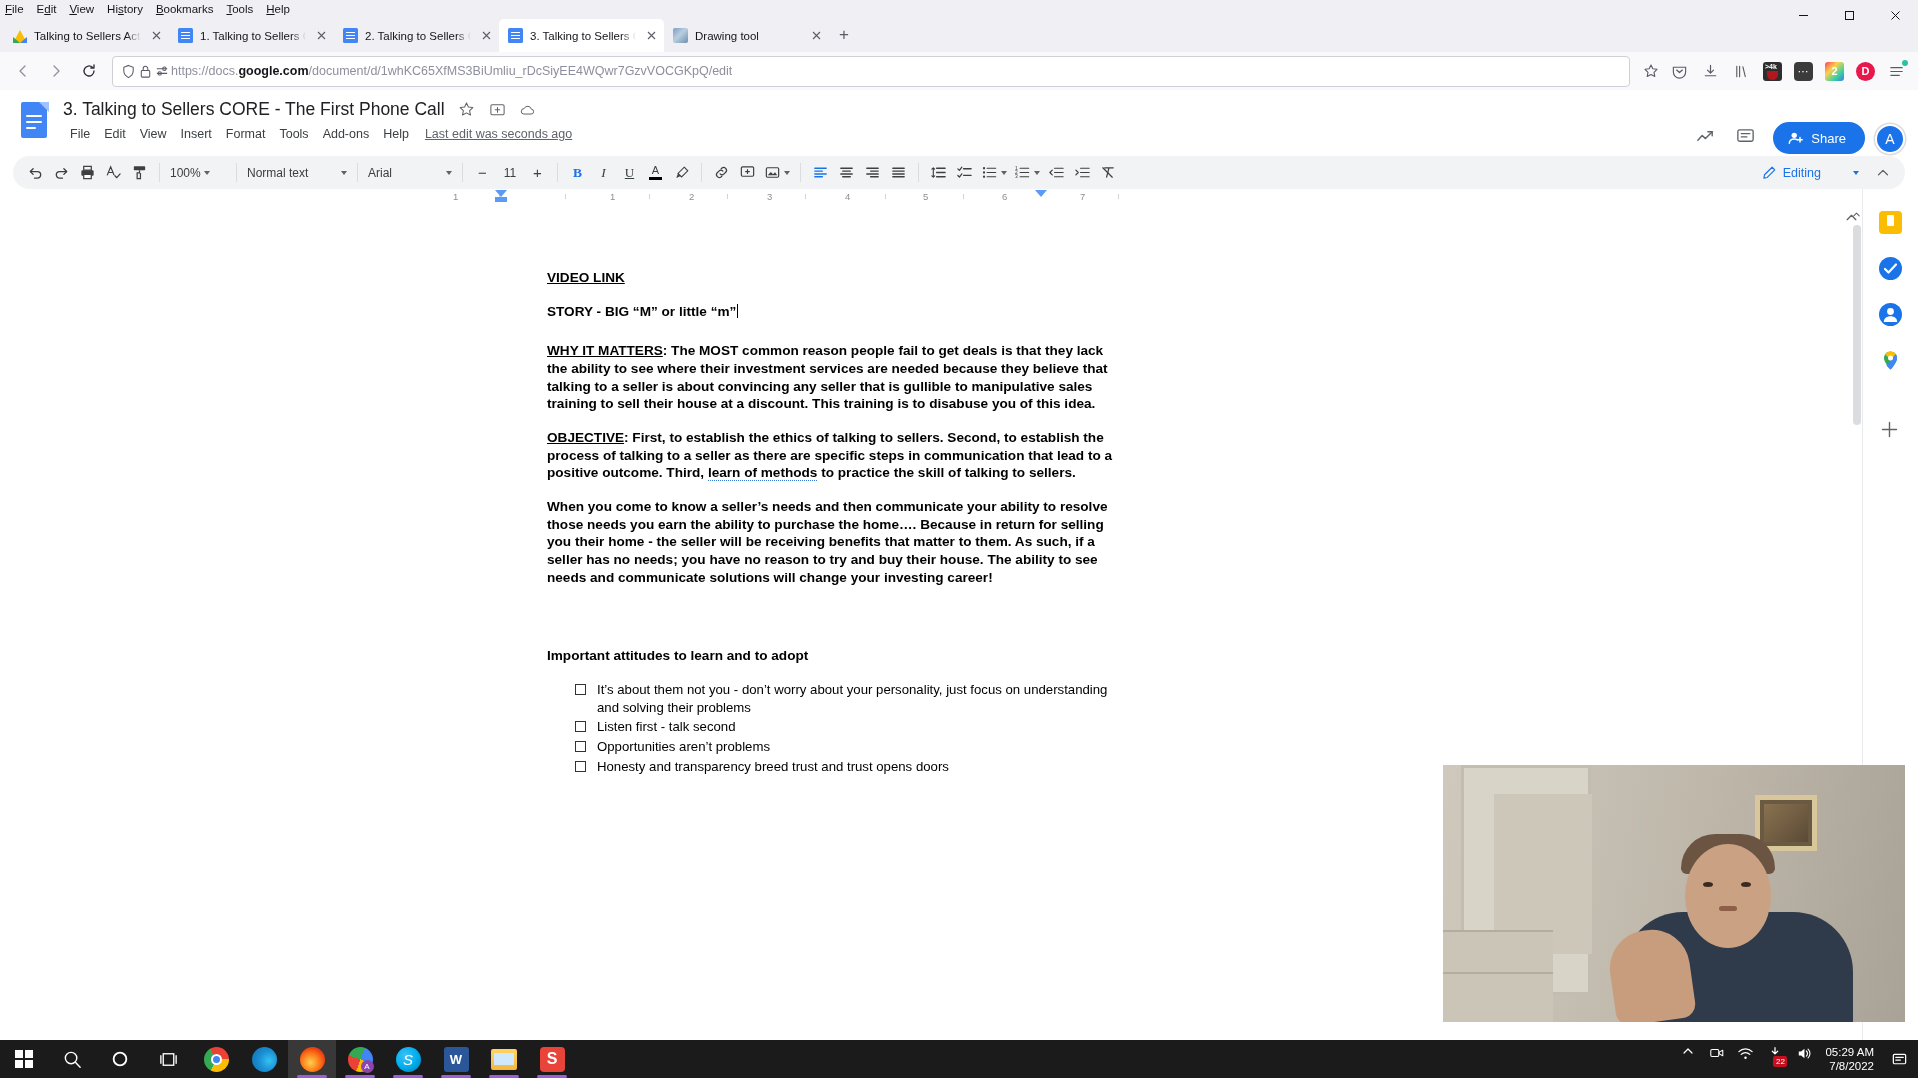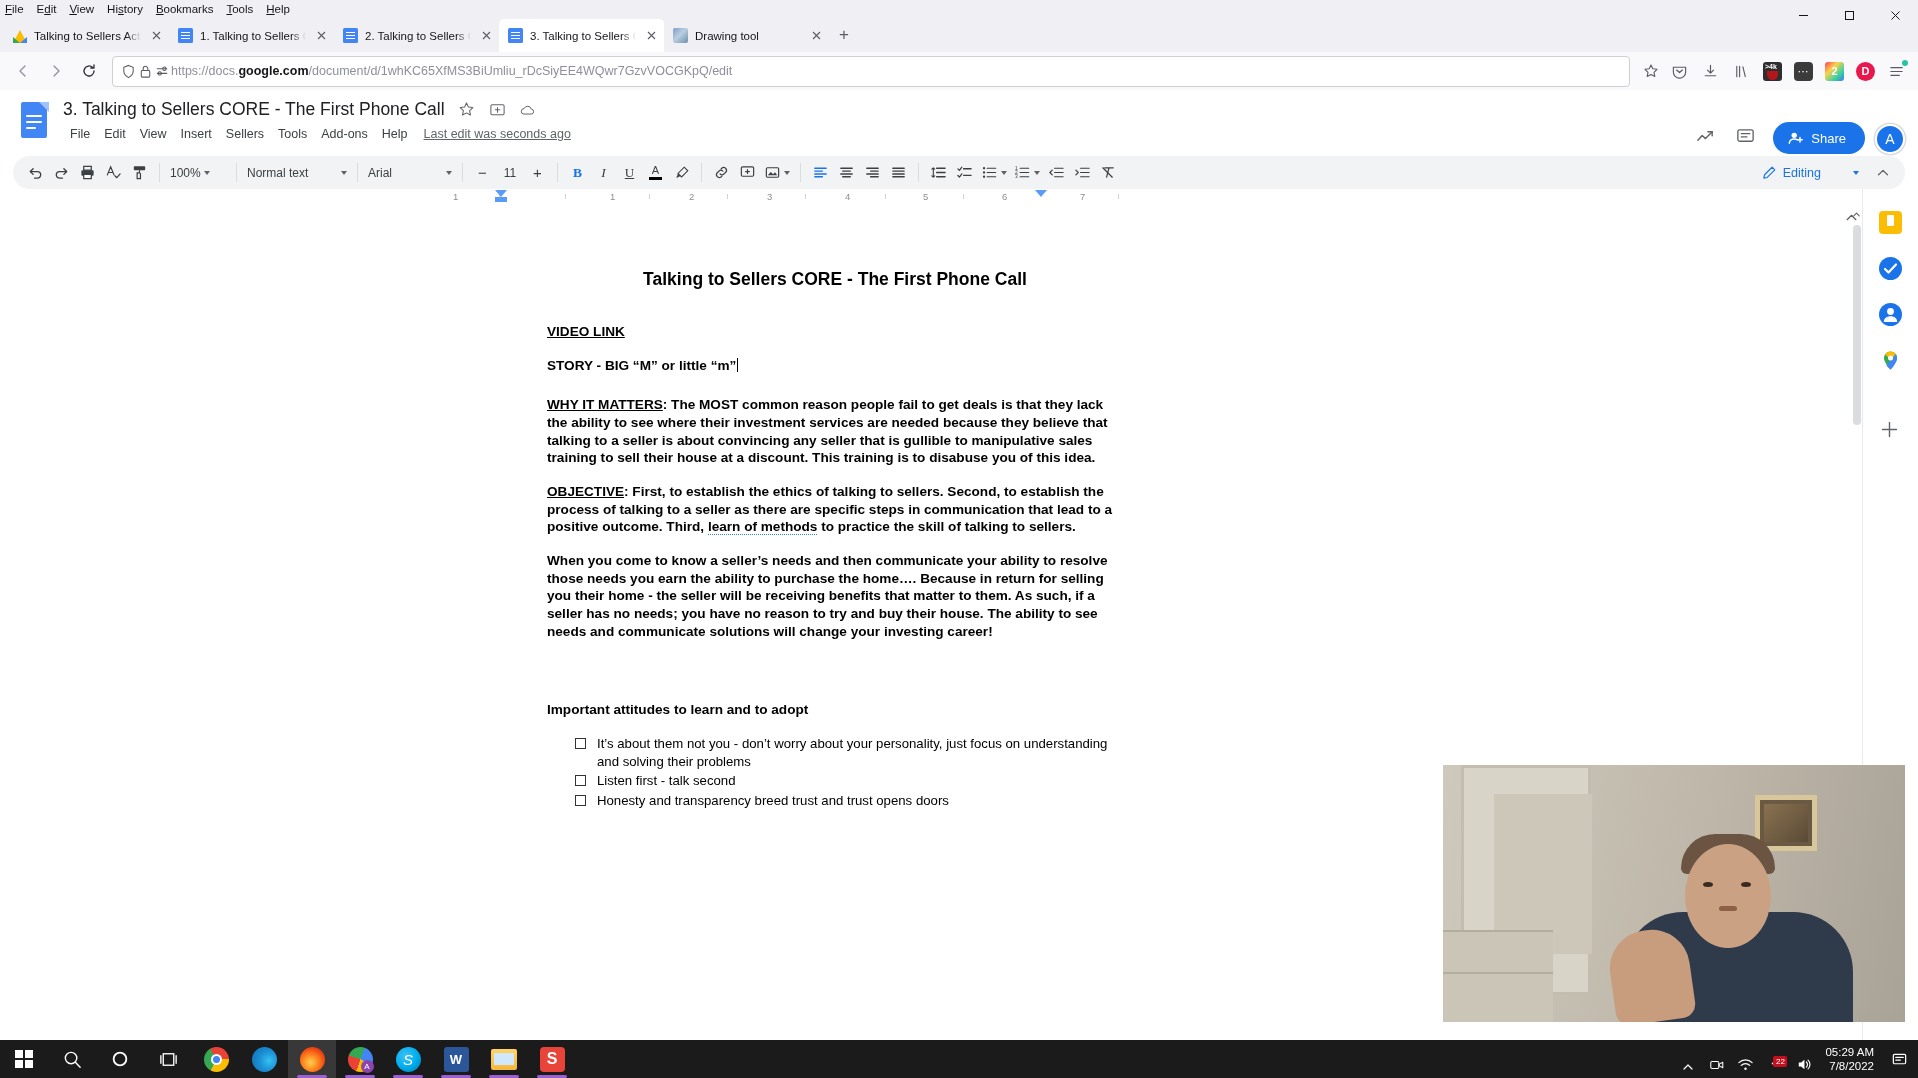--- a/index.html
+++ b/index.html
@@ -256,21 +256,21 @@
   .tb-item {
     width: 48px; height: 38px; display: flex; align-items: center;
     justify-content: center; position: relative;
   }
   .tb-item.running::after {
     content: ""; position: absolute; bottom: 0; left: 9px; width: 30px; height: 3px;
     background: #9a5fd0; border-radius: 2px;
   }
   .tb-item.focused { background: rgba(255,255,255,0.13); }
   .tb-right { margin-left: auto; display: flex; align-items: center; height: 38px; padding-right: 6px; gap: 2px; }
-  .tray-ico { width: 27px; height: 28px; display: flex; align-items: flex-end; justify-content: center; color: #fff; }
+  .tray-ico { width: 27px; height: 28px; display: flex; align-items: flex-start; justify-content: center; color: #fff; }
   .tb-clock {
     color: #fff; font-size: 11.5px; line-height: 14px; text-align: right;
     padding: 0 10px 0 6px; display: flex; flex-direction: column; justify-content: center; height: 38px;
   }
   .tb-notif { width: 26px; height: 38px; display: flex; align-items: center; justify-content: center; color: #fff; }
 
   .ico-chrome { width: 25px; height: 25px; border-radius: 50%;
     background: conic-gradient(from -30deg, #ea4335 0 33%, #fbbc04 0 66%, #34a853 0 100%); position: relative; }
   .ico-chrome::after { content:""; position:absolute; inset:7px; background:#4285f4; border-radius:50%; border:2px solid #fff; }
   .ico-edge { width: 25px; height: 25px; border-radius: 50%;
@@ -494,21 +494,21 @@
           <svg width="18" height="18" viewBox="0 0 20 18">
               <path d="M5.4 13.5a3 3 0 0 1 .3-6 4.2 4.2 0 0 1 8 .6 2.7 2.7 0 0 1-.3 5.4z" fill="none" stroke="#5f6368" stroke-width="1.1"></path>
             </svg>
         </div>
       </div>
       <div class="gd-menurow">
         <div class="gd-menu-item">File</div>
         <div class="gd-menu-item">Edit</div>
         <div class="gd-menu-item">View</div>
         <div class="gd-menu-item">Insert</div>
-        <div class="gd-menu-item">Sellers</div>
+        <div class="gd-menu-item">Format</div>
         <div class="gd-menu-item">Tools</div>
         <div class="gd-menu-item">Add-ons</div>
         <div class="gd-menu-item">Help</div>
         <div class="gd-lastedit">Last edit was seconds ago</div>
       </div>
     </div>
 
     <div class="gd-headright">
       <div class="gd-hicon">
         <svg width="21" height="21" viewBox="0 0 22 22">
@@ -732,21 +732,20 @@
 
     <div class="outline-btn">
       <svg width="18" height="18" viewBox="0 0 18 18">
           <rect x="2" y="2.5" width="14" height="13" rx="1.5" fill="none" stroke="#5f6368" stroke-width="1.2"></rect>
           <path d="M4.8 6h8M4.8 9h8M4.8 12h5" stroke="#5f6368" stroke-width="1.1" stroke-linecap="round"></path>
         </svg>
     </div>
 
     <div class="doc-scroll">
       <div class="page">
-        <div class="doc-h1">Talking to Sellers CORE - The First Phone Call</div>
 
         <div class="doc-p">
           <span class="u">VIDEO LINK</span>
         </div>
 
         <div class="doc-p" style="margin-bottom:22px;">
           <span>STORY - BIG “M” or little “m”</span><span class="caret-line"></span>
         </div>
 
         <div class="doc-p">
@@ -765,20 +764,24 @@
           <div class="ckitem">
             <span class="ckbox"></span>
             <span class="cktext">It’s about them not you - don’t worry about your personality, just focus on understanding and solving their problems</span>
           </div>
           <div class="ckitem">
             <span class="ckbox"></span>
             <span class="cktext">Listen first - talk second</span>
           </div>
           <div class="ckitem">
             <span class="ckbox"></span>
+            <span class="cktext">Opportunities aren’t problems</span>
+          </div>
+          <div class="ckitem">
+            <span class="ckbox"></span>
             <span class="cktext">Honesty and transparency breed trust and trust opens doors</span>
           </div>
         </div>
       </div>
 
       <div class="doc-sb">
         <div class="up">
           <svg width="9" height="9" viewBox="0 0 10 10">
               <path d="M2 6.5L5 3.5l3 3" fill="none" stroke="#5f6368" stroke-width="1.2" stroke-linecap="round" stroke-linejoin="round"></path>
             </svg>

